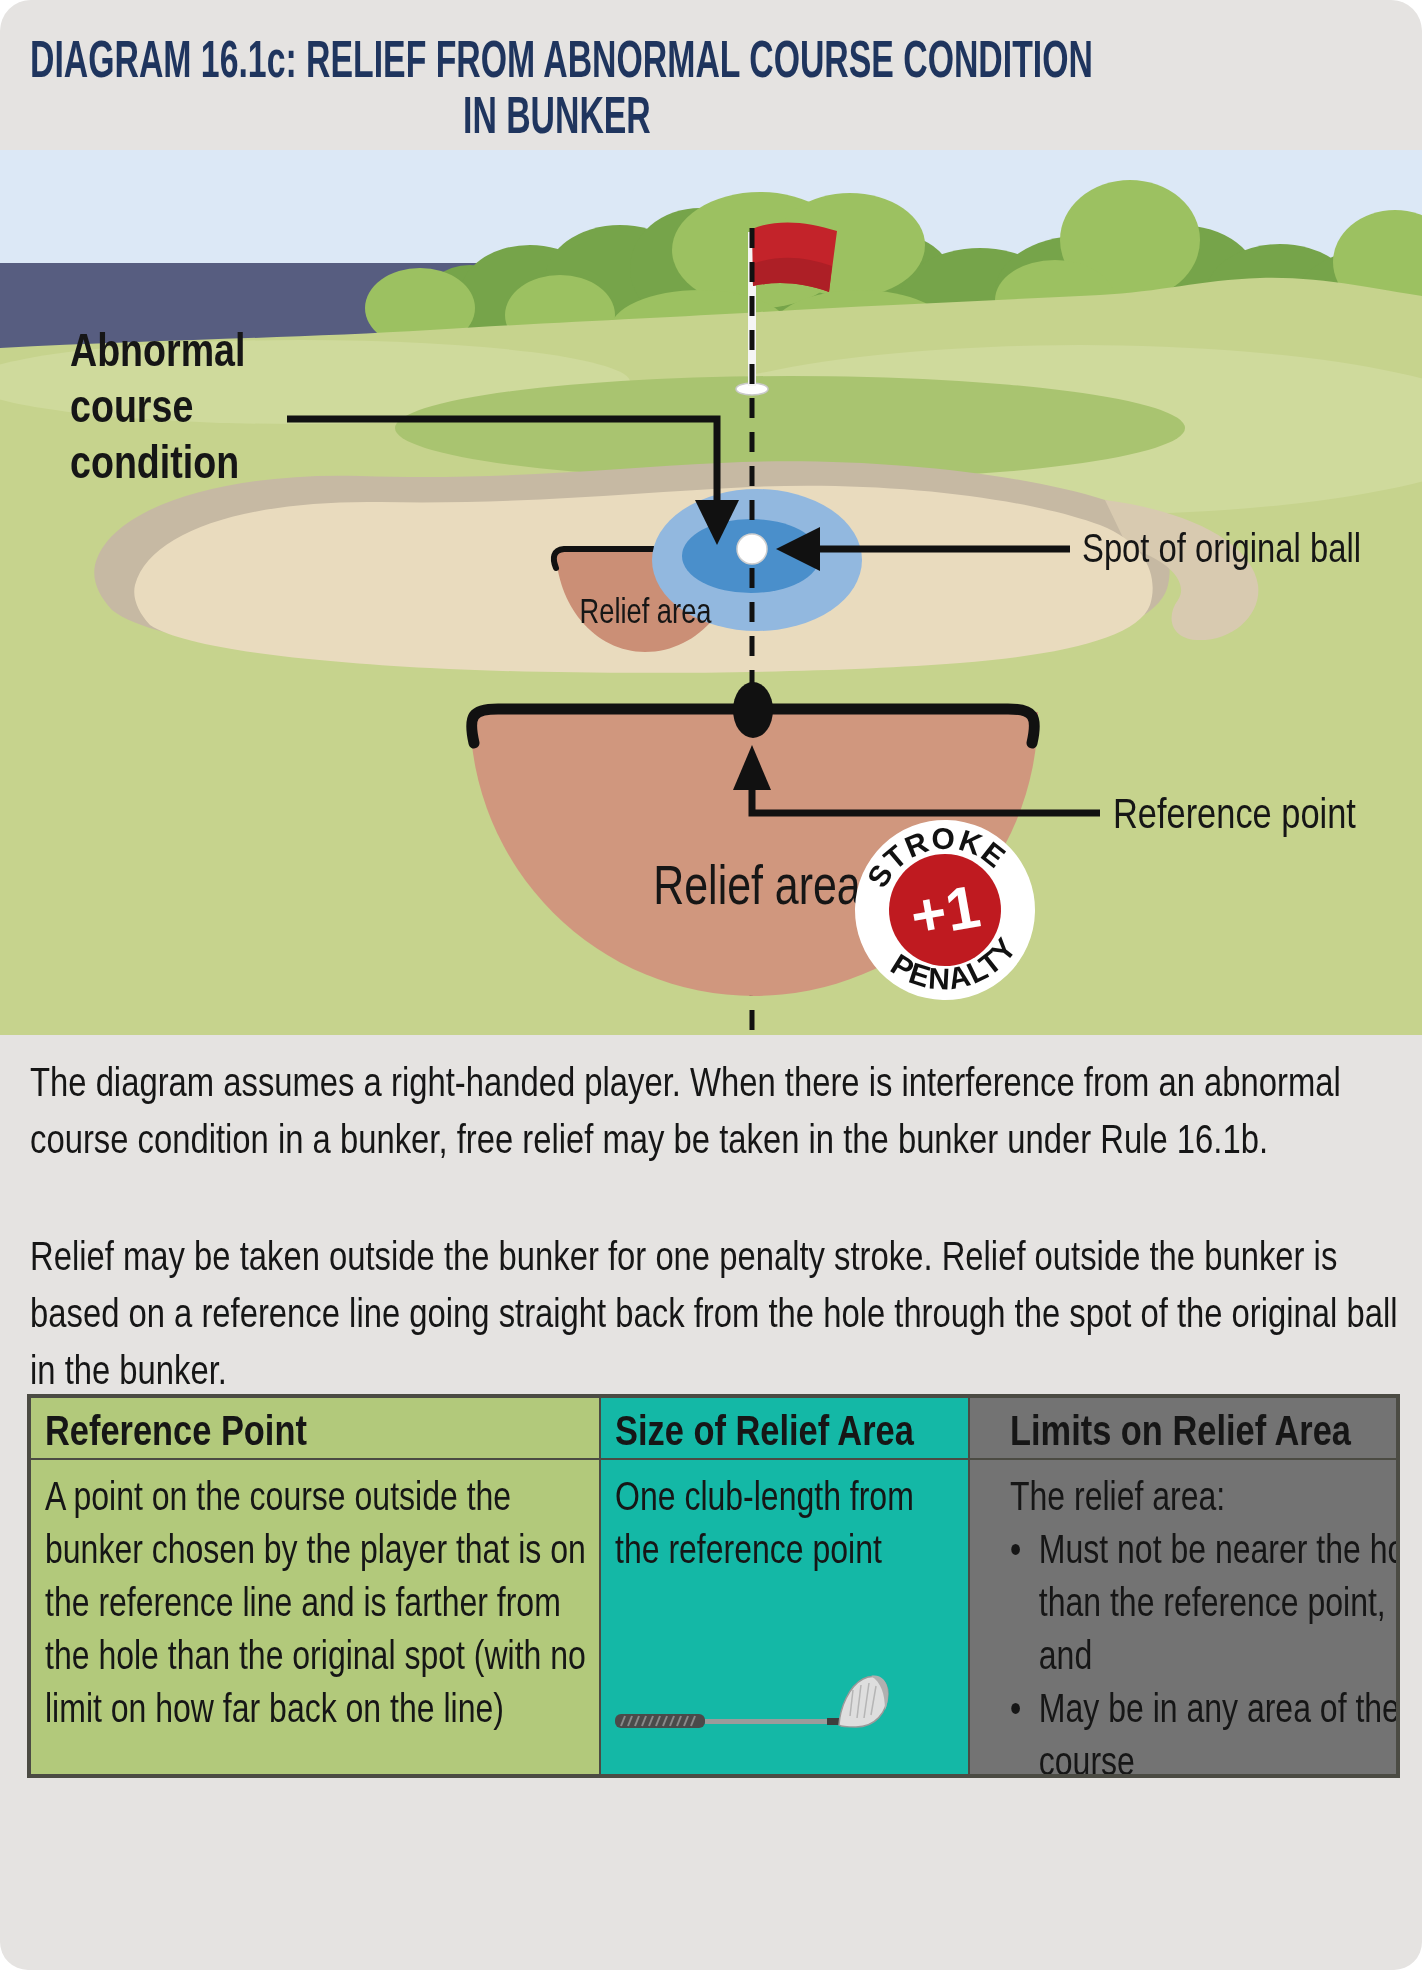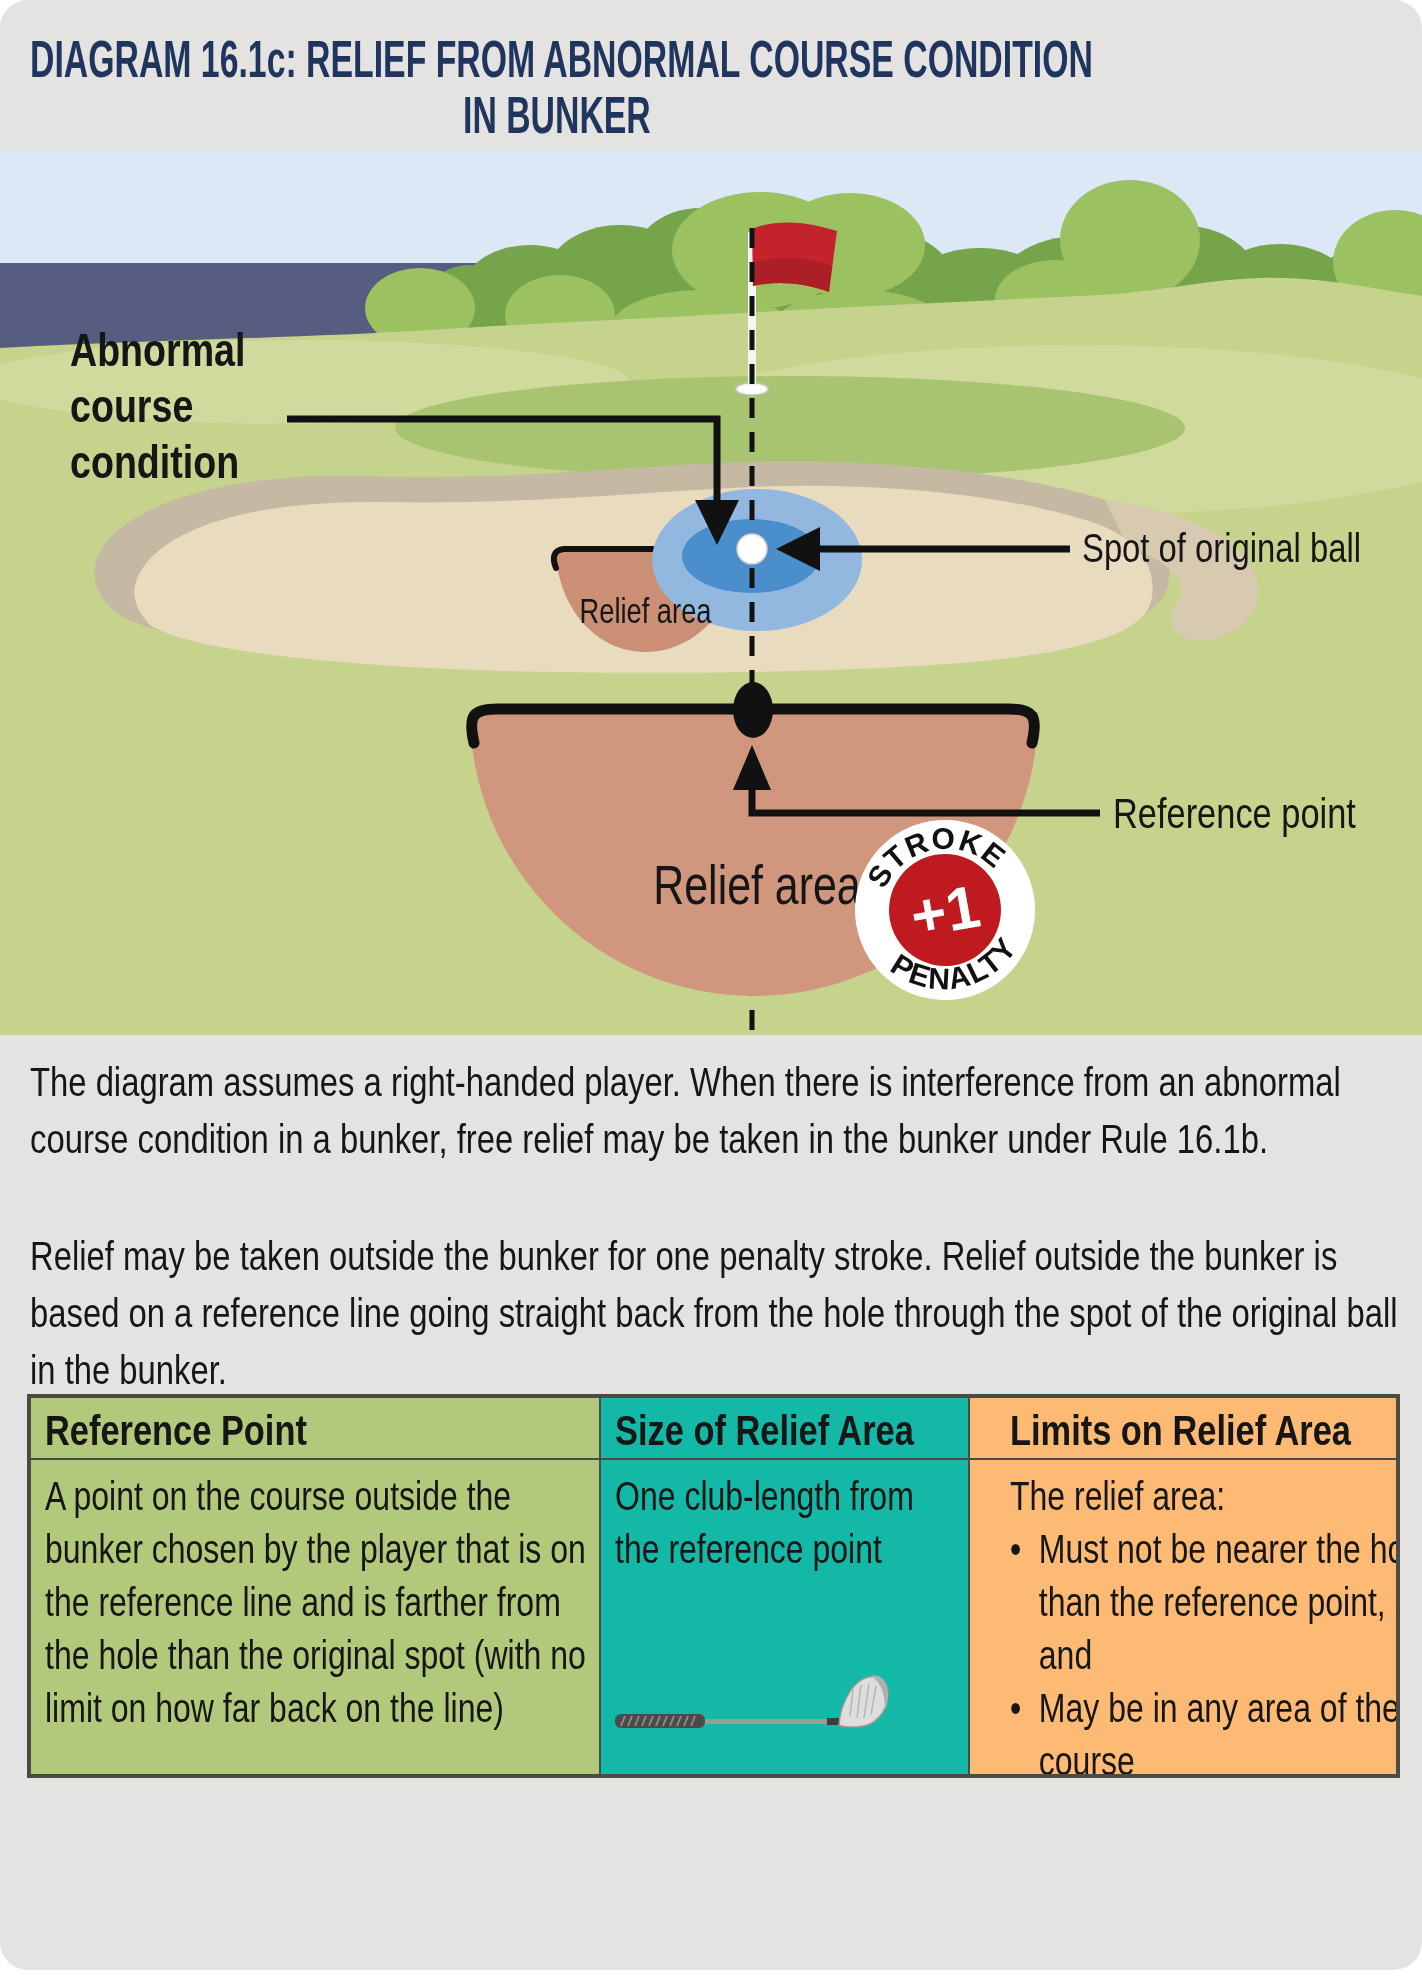--- a/index.html
+++ b/index.html
@@ -1,33 +1,33 @@
 <!DOCTYPE html>
 <html><head>
 <meta charset="utf-8">
 <style>
   html,body{margin:0;padding:0;background:#ffffff;}
   .page{position:relative;width:1422px;height:1978px;background:#ffffff;
-        font-family:"Liberation Sans","DejaVu Sans",sans-serif;color:#161616;overflow:hidden;}
+        font-family:"Liberation Sans","DejaVu Sans",sans-serif;color:#161616;overflow:hidden;border-radius:31px;}
   .card{position:absolute;left:0;top:0;width:1422px;height:1970px;background:#e5e3e1;border-radius:28px;overflow:hidden;}
   .abs{position:absolute;}
   
   .cx{transform:scaleX(.80);transform-origin:0 0;}
   .cxc{transform:scaleX(.78);transform-origin:50% 0;}
   .cxt{transform:scaleX(.65);transform-origin:0 0;}
   .title-line{font-weight:bold;color:#1f355e;font-size:52px;line-height:54px;white-space:nowrap;}
   .para{font-size:41px;line-height:57px;width:1715px;letter-spacing:0;}
   .diagram-label{font-weight:500;white-space:nowrap;}
   .scene-svg{position:absolute;left:0;top:150px;}
   .tbl{position:absolute;left:27px;top:1394px;width:1373px;border:3px solid #4b4b43;box-sizing:border-box;}
   .row{display:flex;}
   .cell{box-sizing:border-box;border:1.5px solid #4b4b43;padding:6px 0 0 14px;overflow:hidden;position:relative;}
   .c1{width:573px;background:#b2c97b;}
   .c2{width:370px;background:#14b8a6;}
-  .c3{width:430px;background:#fdba74;padding-left:40px;}
+  .c3{width:430px;background:#737373;padding-left:40px;}
   .hdr{height:62px;font-weight:bold;font-size:43px;line-height:52px;}
   .bodyrow .cell{height:316px;}
   .celltext{font-size:40px;line-height:53px;}
   .bullet-row{display:flex;}
   .bullet-dot{width:36px;flex:none;}
   .notes{box-sizing:border-box;border:1.5px solid #4b4b43;border-bottom:7px solid #4b4b43;background:#e5e3e1;height:168px;padding:6px 0 0 14px;}
   .notes-heading{font-weight:bold;font-size:41px;line-height:54px;}
   .notes-body{font-size:41px;line-height:57px;width:1680px;}
   .badge{position:absolute;left:853px;top:818px;width:184px;height:184px;}
 </style>

